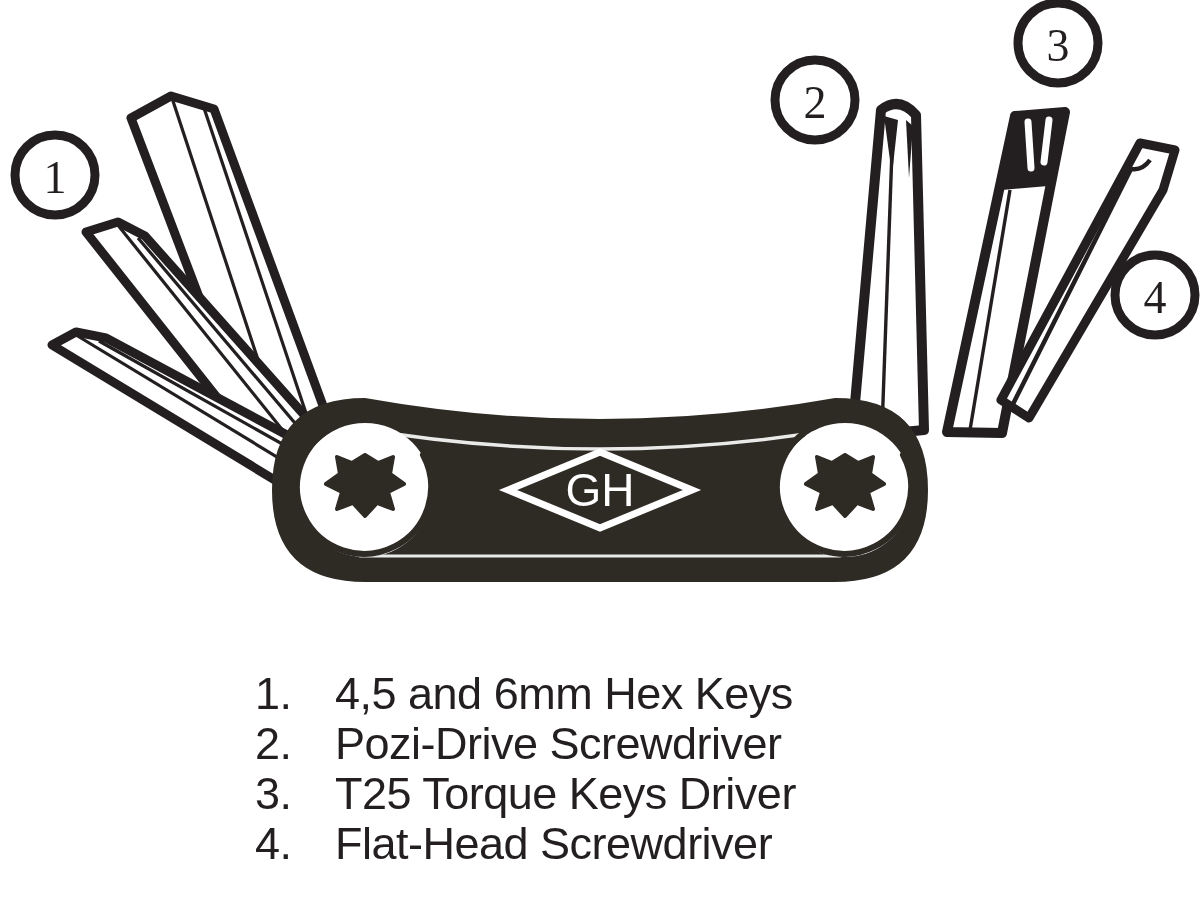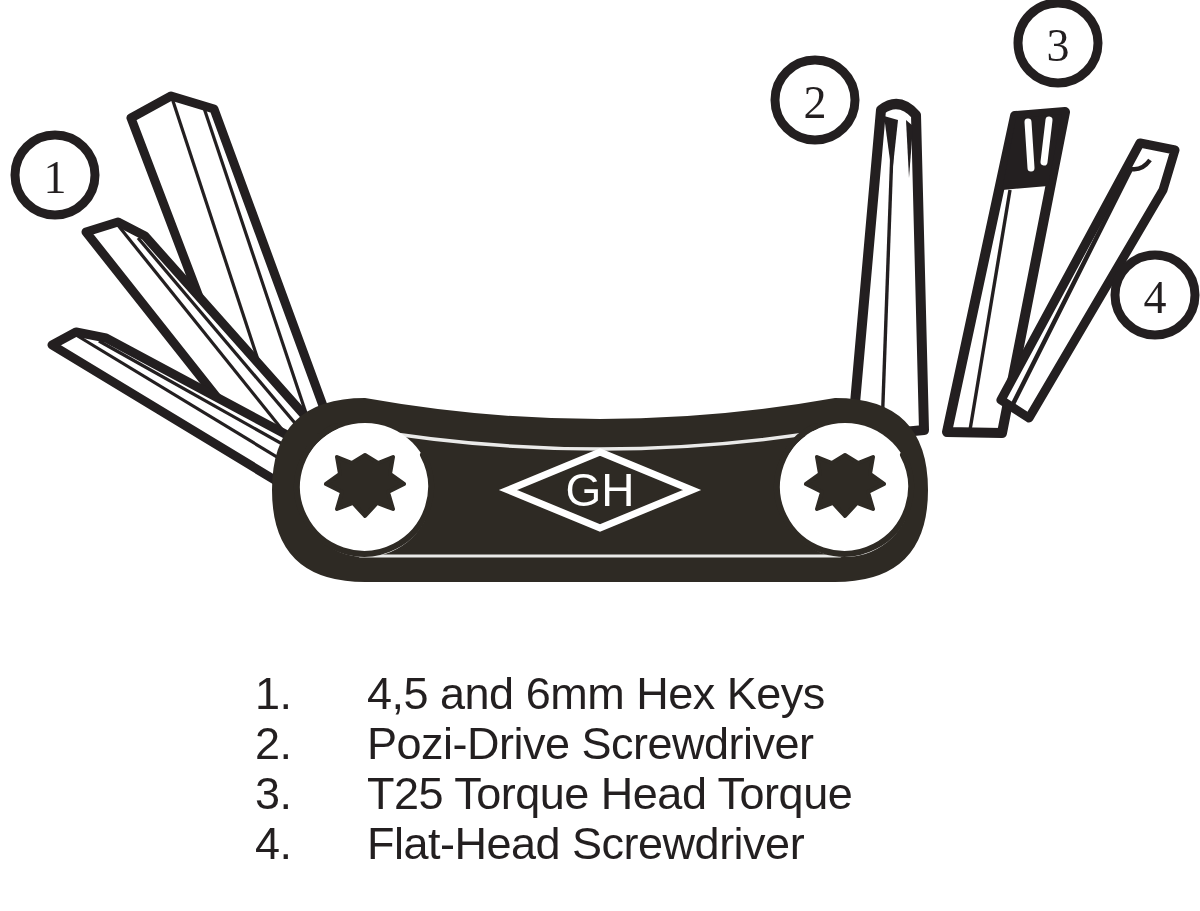--- a/index.html
+++ b/index.html
@@ -45,21 +45,20 @@
     font-weight: 400;
     letter-spacing: -0.5px;
     white-space: nowrap;
   }
   .legend-num {
     width: 80px;
     flex: 0 0 80px;
   }
   .legend-text {
     flex: 1 1 auto;
-    margin-left: 32px;
   }
 </style>
 </head>
 <body>
 
 <div id="page">
 
   <svg id="diagram-svg" viewBox="0 0 1200 911" xmlns="http://www.w3.org/2000/svg">
 
     <g>
@@ -172,21 +171,21 @@
     <li class="legend-item">
       <span class="legend-num">1.</span>
       <span class="legend-text">4,5 and 6mm Hex Keys</span>
     </li>
     <li class="legend-item">
       <span class="legend-num">2.</span>
       <span class="legend-text">Pozi-Drive Screwdriver</span>
     </li>
     <li class="legend-item">
       <span class="legend-num">3.</span>
-      <span class="legend-text">T25 Torque Head Torque</span>
+      <span class="legend-text">T25 Torque Keys Driver</span>
     </li>
     <li class="legend-item">
       <span class="legend-num">4.</span>
       <span class="legend-text">Flat-Head Screwdriver</span>
     </li>
   </ul>
 
 </div>
 
 </body></html>

